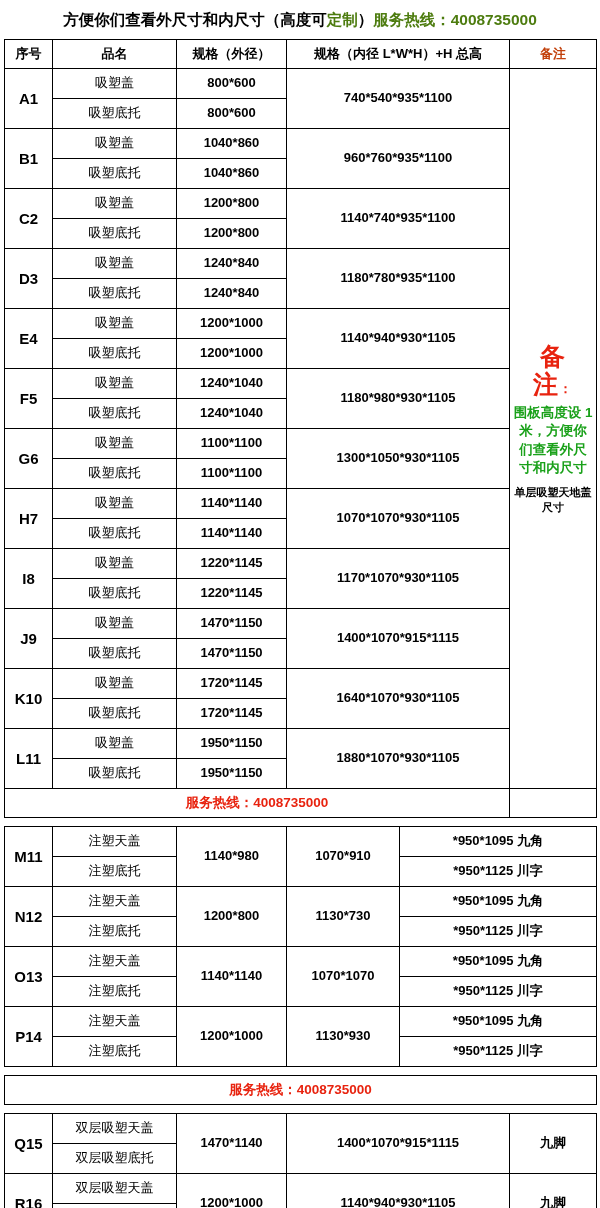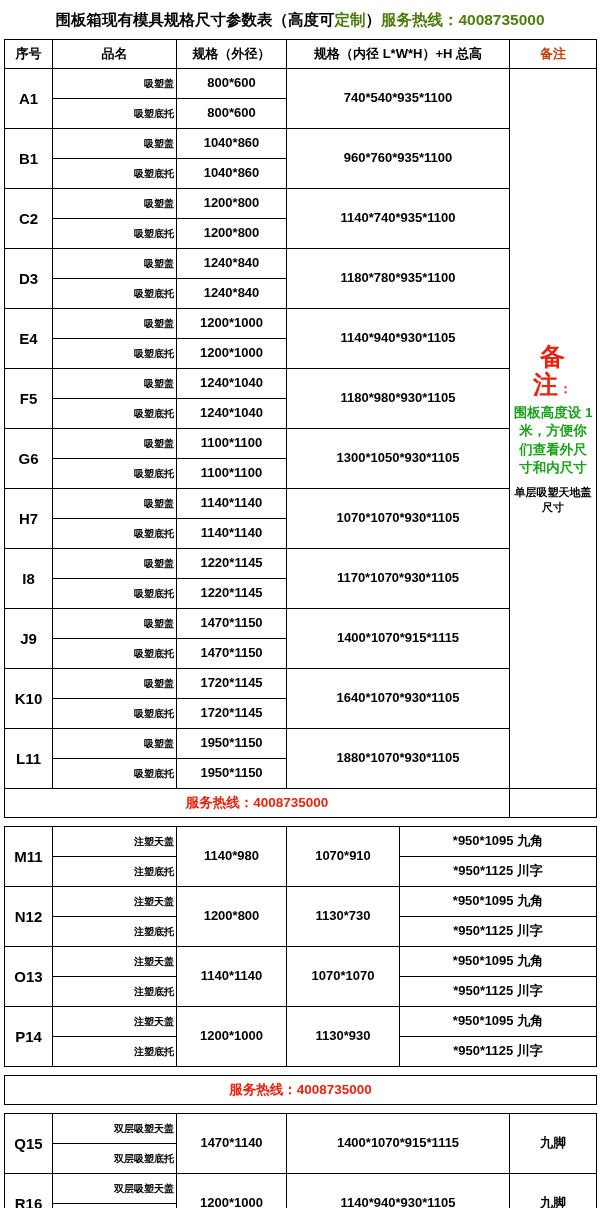--- a/index.html
+++ b/index.html
@@ -35,21 +35,21 @@
     padding:1px 2px;
     line-height:1.15;
   }
   thead th{
     font-size:13px;
     height:26px;
   }
   .hdr-last{color:#c2410c;}
 
   .sn{font-size:15px;font-weight:bold;}
-  .cell-name{font-size:10px;font-weight:bold;white-space:nowrap;text-align:right;}
+  .cell-name{font-size:13px;font-weight:normal;white-space:nowrap;}
   .cell-spec{font-size:13px;font-weight:bold;margin-left:15px;}
   .row-h td{height:27px;}
 
   
   .remark{
     vertical-align:middle;
     padding:4px 3px;
   }
   .remark .big{
     color:#e8230f;
@@ -88,21 +88,21 @@
     height:6px;
   }
   .no-side{border-left:1px solid #000;border-right:1px solid #000;}
 </style>
 </head>
 <body>
 
 <div class="page">
 
   <div class="title">
-    <span>围板箱现有模具规格尺寸参数表（高度可</span><span class="red">定制</span><span>）</span><span class="red">服务热线：4008735000</span>
+    <span>方便你们查看外尺寸和内尺寸（高度可</span><span class="red">定制</span><span>）</span><span class="red">服务热线：4008735000</span>
   </div>
 
   <table>
     <colgroup>
       <col style="width:48px">
       <col style="width:124px">
       <col style="width:110px">
       <col style="width:113px">
       <col style="width:110px">
       <col style="width:87px">

